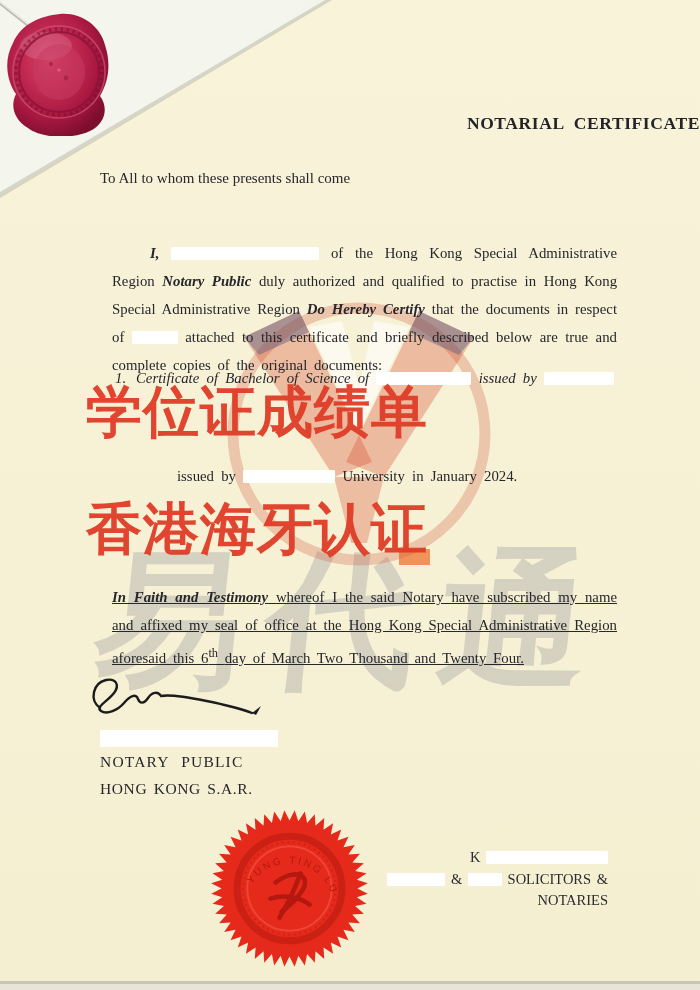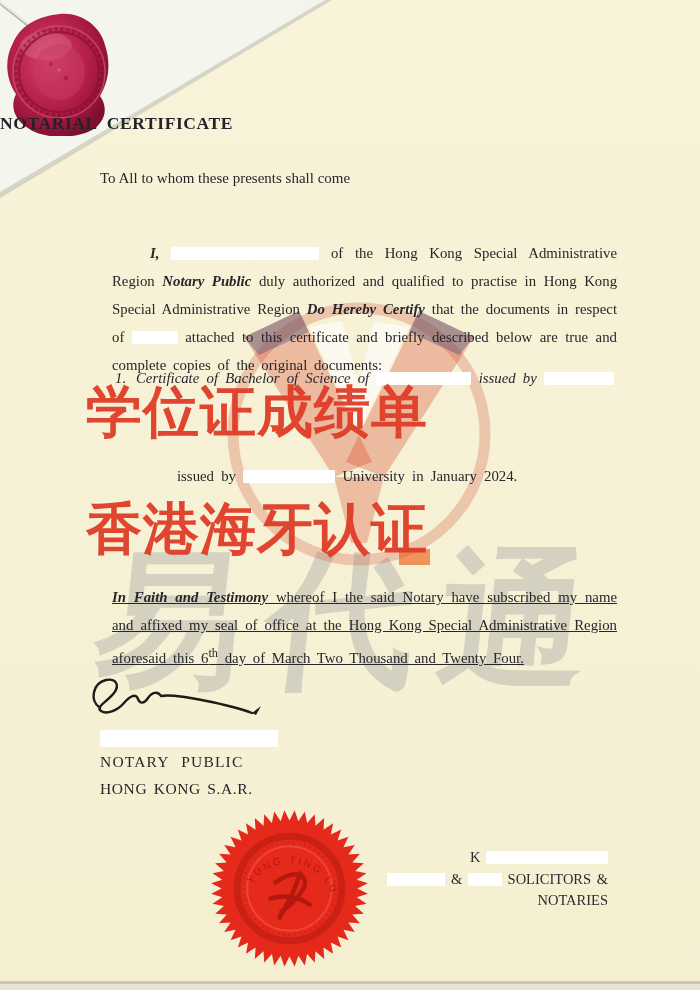--- a/index.html
+++ b/index.html
@@ -25,21 +25,21 @@
   .wm-logo{position:absolute;left:213px;top:291px;}
   .wm-bottom{position:absolute;left:84px;top:697px;font-family:"DejaVu Sans",sans-serif;
     font-size:29px;font-weight:500;white-space:nowrap;color:rgba(233,120,88,.5);letter-spacing:1px;}
 
   .wm-red{position:absolute;left:86px;font-family:"DejaVu Sans",sans-serif;font-weight:900;
     font-size:56px;line-height:1;letter-spacing:1px;white-space:nowrap;color:#df3b26;opacity:.94;}
   .wm-red1{top:384px;}
   .wm-red2{top:501px;}
 
   
-  .doc-title{position:absolute;left:0;top:113px;width:700px;text-align:left;
+  .doc-title{position:absolute;left:0;top:113px;width:700px;text-align:right;
     font-size:17.5px;font-weight:bold;letter-spacing:.6px;word-spacing:5px;color:#23232a;}
   .salutation{position:absolute;left:100px;top:170px;font-size:15px;color:#26262b;}
   .para{position:absolute;left:112px;width:505px;font-size:14.8px;line-height:28px;
     color:#26262b;text-align:justify;text-align-last:left;word-spacing:3px;}
   .para-intro{top:224px;text-indent:38px;}
   .para-close{top:568px;text-decoration:underline;}
   .bi{font-weight:bold;font-style:italic;}
 
   .list-line{position:absolute;font-size:14.8px;color:#26262b;word-spacing:3.5px;white-space:nowrap;}
   .ll-num{display:inline-block;width:21px;}

